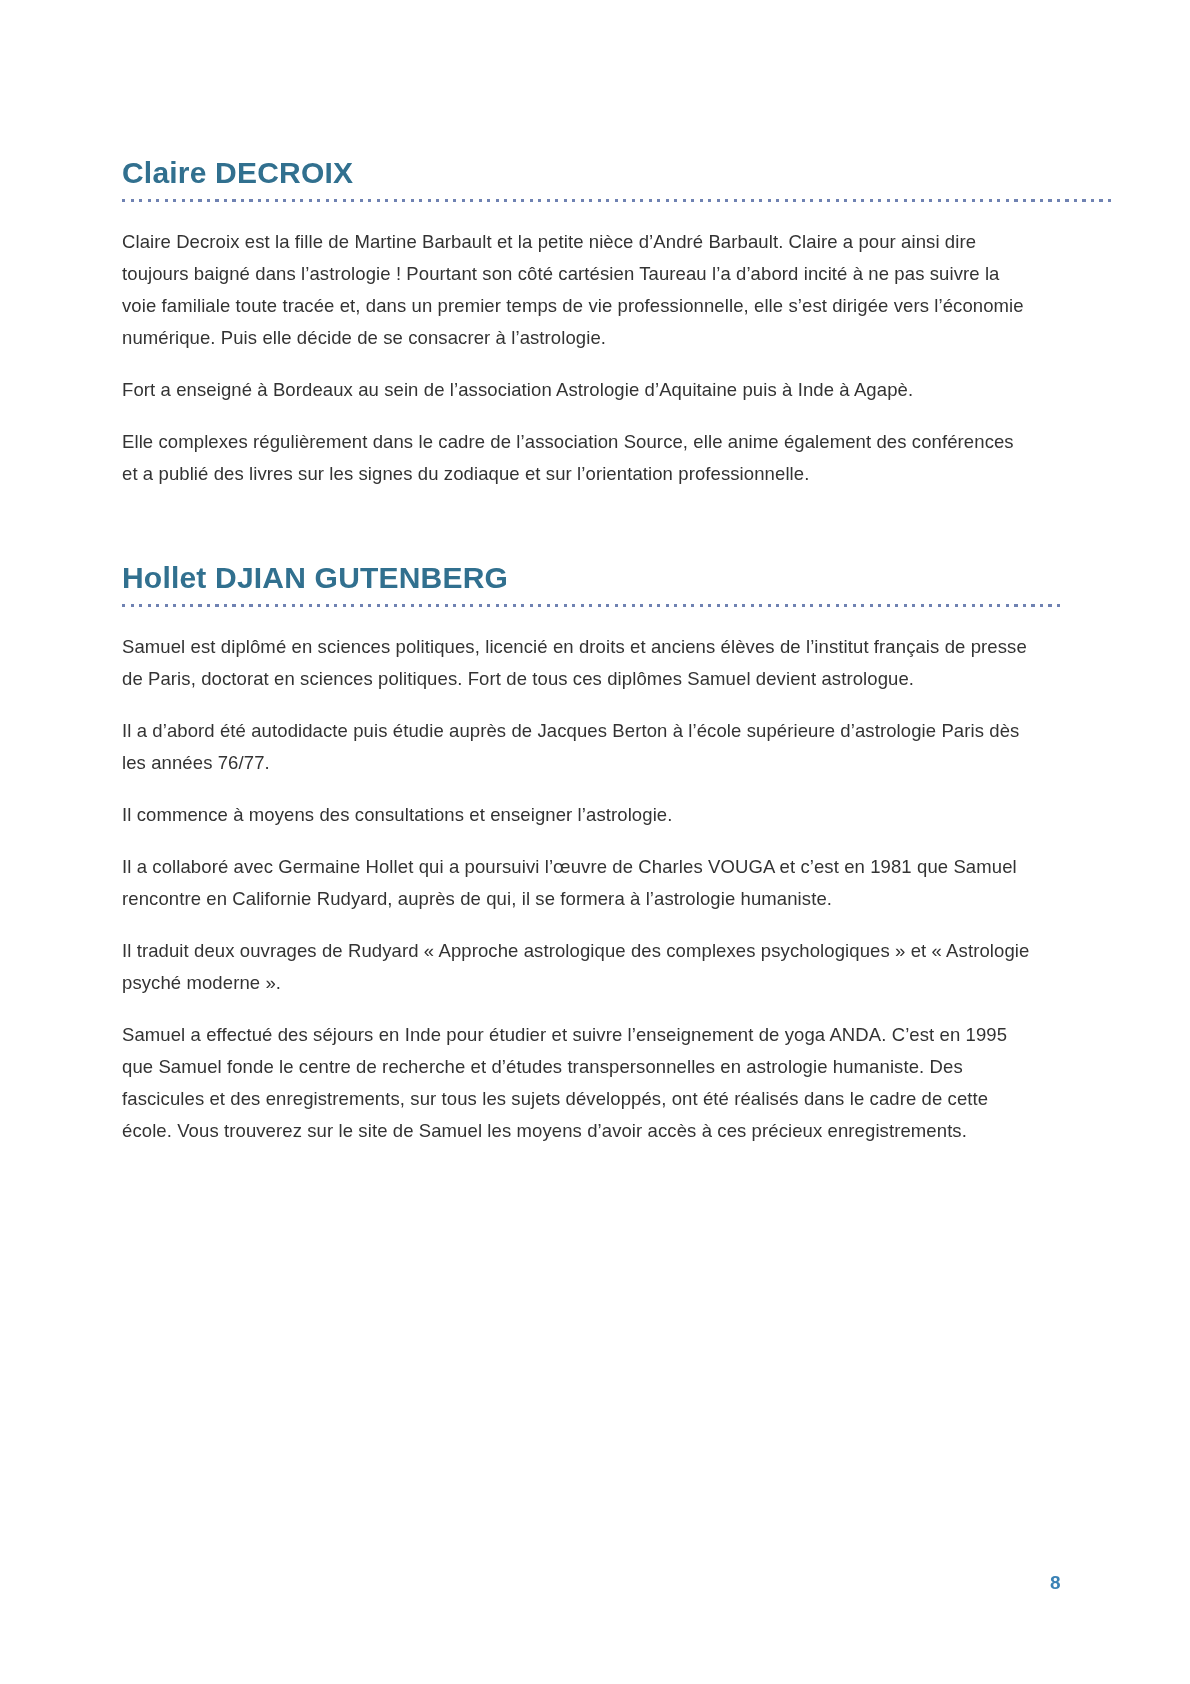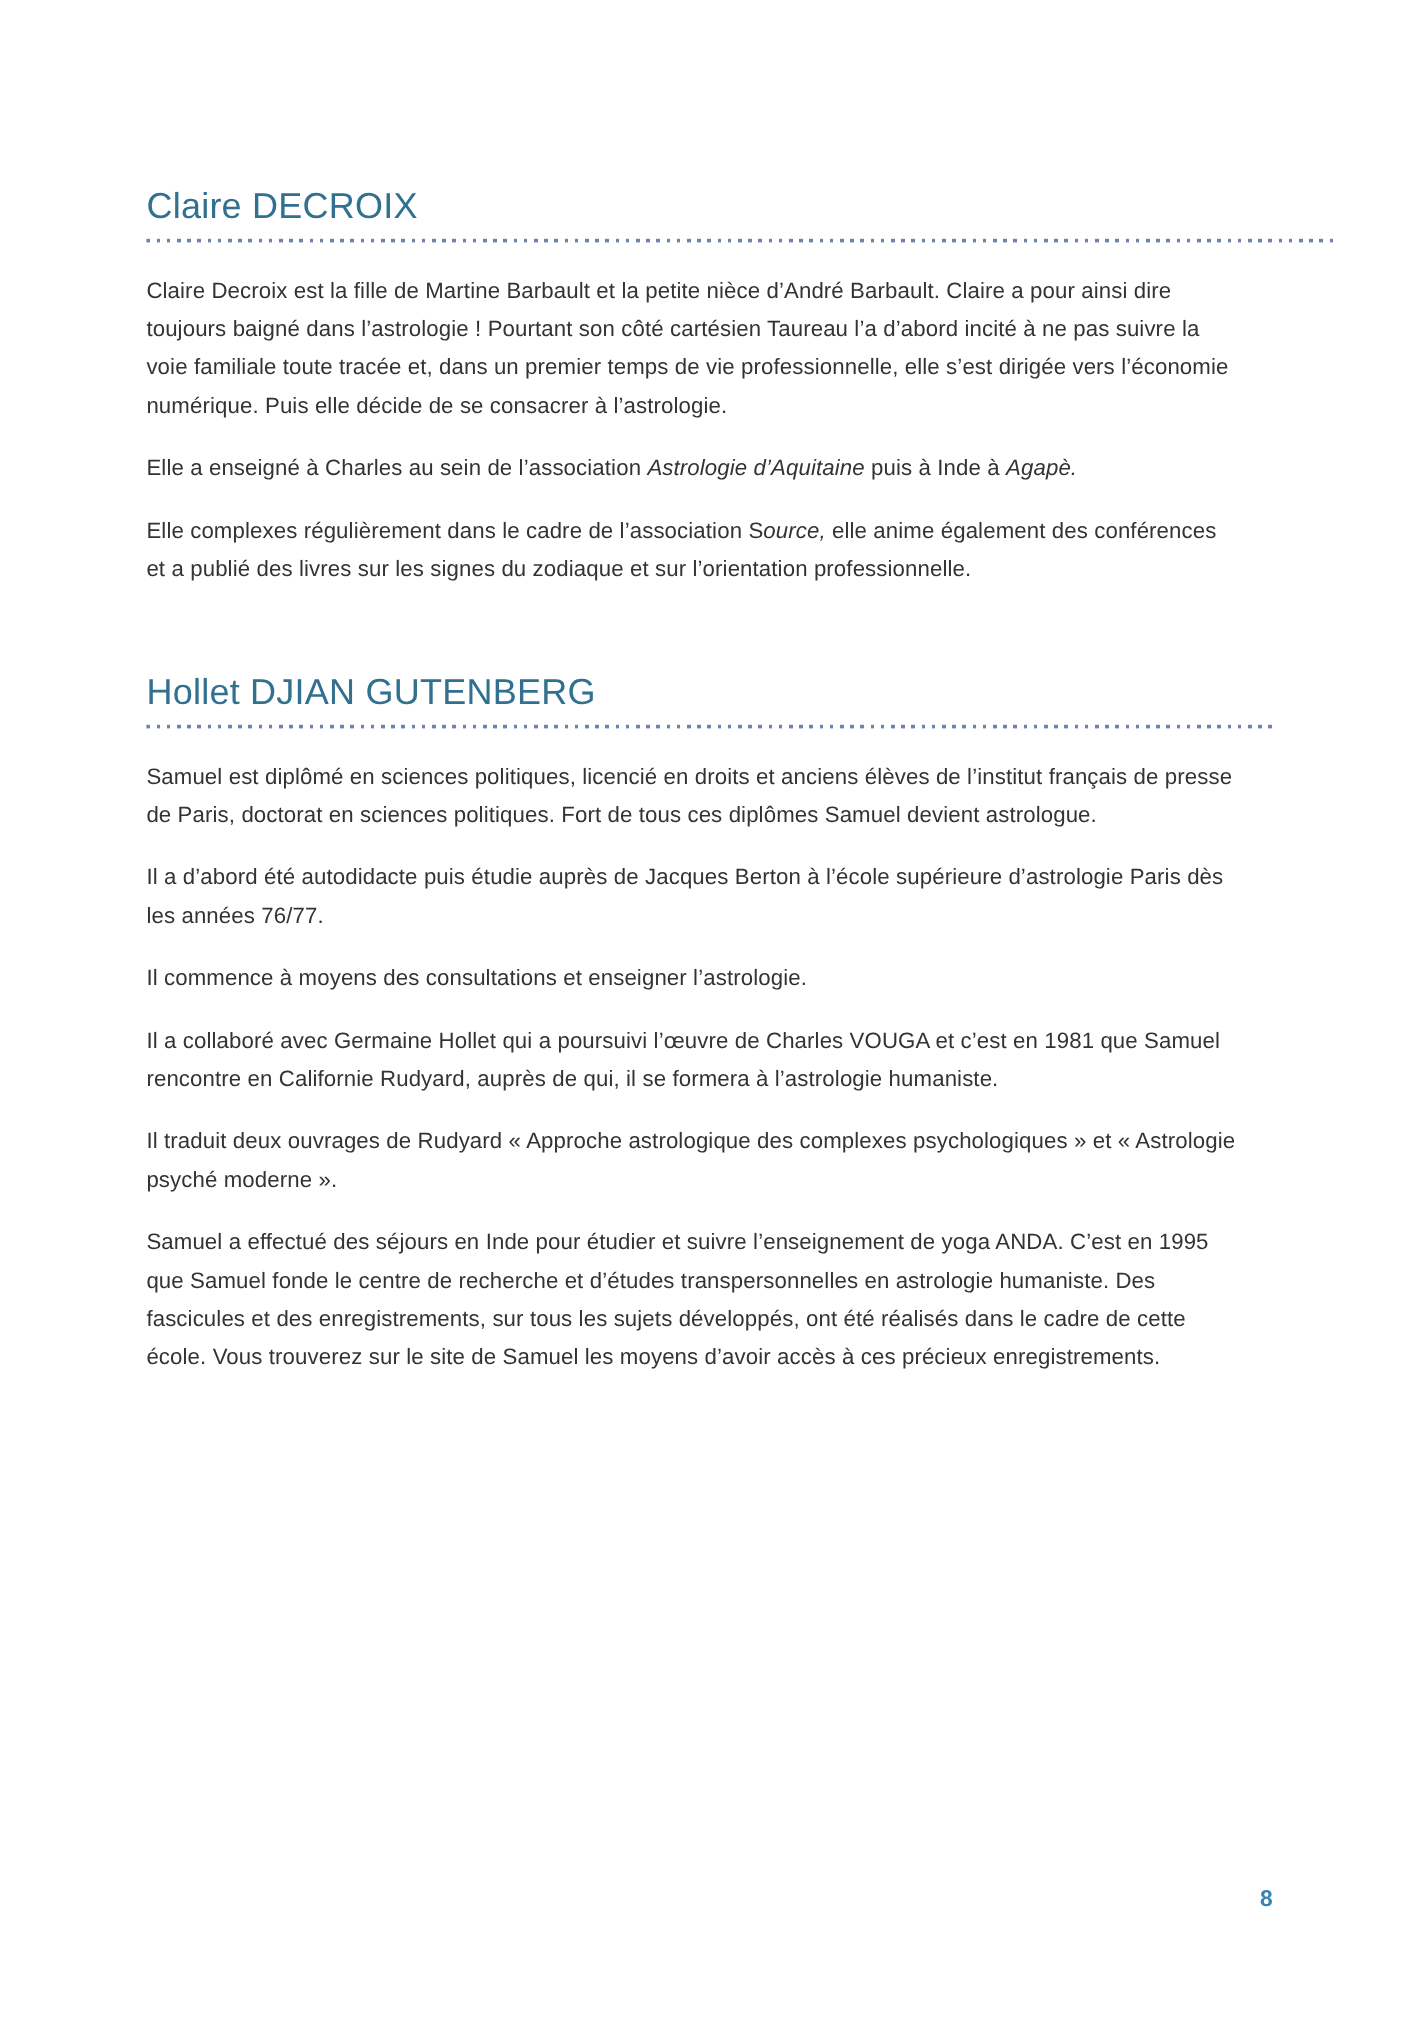--- a/index.html
+++ b/index.html
@@ -14,21 +14,21 @@
   .content {
     position: absolute;
     left: 122px;
     top: 156px;
     width: 910px;
   }
   .heading {
     margin: 0;
     font-size: 30px;
     line-height: 34px;
-    font-weight: normal;
+    font-weight: bold;
     letter-spacing: 0.2px;
     color: var(--accent, #31708F);
   }
   .dots {
     height: 3px;
     margin-top: 9px;
     background-image: repeating-linear-gradient(
       to right,
       var(--dots, #6F82B2) 0 3px,
       transparent 3px 8.5px
@@ -37,21 +37,21 @@
   .dots-0 { width: 991px; }
   .dots-1 { width: 941px; }
   .paragraphs { margin-top: 24px; }
   .para {
     margin: 0 0 20px 0;
     font-size: 18.5px;
     line-height: 32px;
     letter-spacing: 0.1px;
     color: var(--body, #333333);
   }
-  .em-italic { font-style: italic; }
+  .em-italic { }
   .section + .section { margin-top: 71px; }
   .page-number {
     position: absolute;
     left: 1050px;
     top: 1572px;
     font-size: 19px;
     font-weight: bold;
     color: var(--pagenum, #3A82B5);
   }
 </style>
@@ -59,21 +59,21 @@
 <body>
 
 <div class="page">
   <div class="content">
 
     <section class="section">
       <h2 class="heading">Claire DECROIX</h2>
       <div class="dots dots-0"></div>
       <div class="paragraphs">
           <p class="para"><span class="">Claire Decroix est la fille de Martine Barbault et la petite nièce d’André Barbault. Claire a pour ainsi dire toujours baigné dans l’astrologie ! Pourtant son côté cartésien Taureau l’a d’abord incité à ne pas suivre la voie familiale toute tracée et, dans un premier temps de vie professionnelle, elle s’est dirigée vers l’économie numérique. Puis elle décide de se consacrer à l’astrologie.</span></p>
-          <p class="para"><span class="">Elle a enseigné à Charles au sein de l’association </span><span class="em-italic">Astrologie d’Aquitaine</span><span class=""> puis à Inde à </span><span class="em-italic">Agapè.</span></p>
+          <p class="para"><span class="">Fort a enseigné à Bordeaux au sein de l’association </span><span class="em-italic">Astrologie d’Aquitaine</span><span class=""> puis à Inde à </span><span class="em-italic">Agapè.</span></p>
           <p class="para"><span class="">Elle complexes régulièrement dans le cadre de l’association S</span><span class="em-italic">ource,</span><span class=""> elle anime également des conférences et a publié des livres sur les signes du zodiaque et sur l’orientation professionnelle.</span></p>
         </div>
     </section>
 
     <section class="section">
       <h2 class="heading">Hollet DJIAN GUTENBERG</h2>
       <div class="dots dots-1"></div>
       <div class="paragraphs">
           <p class="para"><span class="">Samuel est diplômé en sciences politiques, licencié en droits et anciens élèves de l’institut français de presse de Paris, doctorat en sciences politiques. Fort de tous ces diplômes Samuel devient astrologue.</span></p>
           <p class="para"><span class="">Il a d’abord été autodidacte puis étudie auprès de Jacques Berton à l’école supérieure d’astrologie Paris dès les années 76/77.</span></p>

